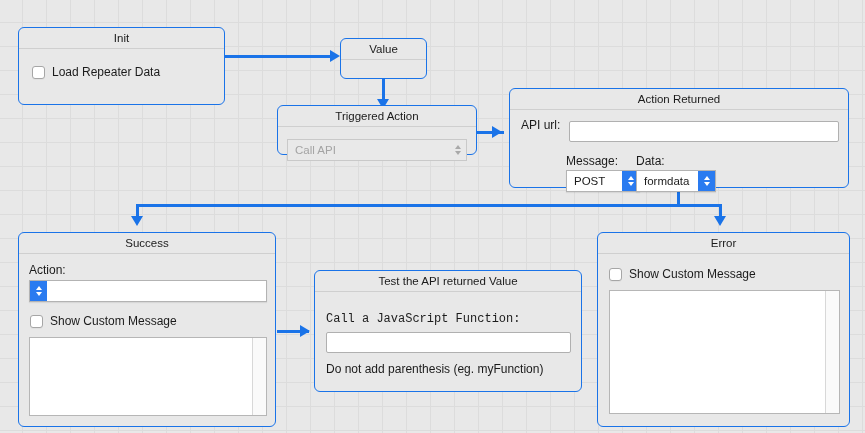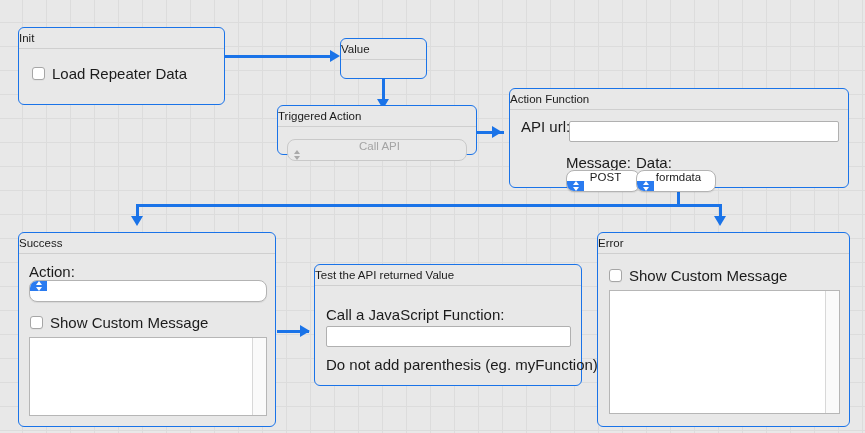--- a/index.html
+++ b/index.html
@@ -24,29 +24,29 @@
   
   .panel {
     position: absolute;
     background: #e8e8e8;
     border: 1px solid #1a73e8;
     border-radius: 6px;
   }
   .panel-title {
     height: 21px;
     line-height: 21px;
-    text-align: left;
+    text-align: center;
     font-size: 11.5px;
     color: #1b1b1b;
     border-bottom: 1px solid #cfcfcf;
     background: transparent;
   }
   .panel-body { position: relative; padding: 0; }
   .label {
-    font-size: 15px;
+    font-size: 12px;
     color: #1b1b1b;
     white-space: nowrap;
   }
   .check-row {
     position: absolute;
     display: flex;
     align-items: center;
     gap: 7px;
   }
   .checkbox {
@@ -83,24 +83,23 @@
     border-left: 1px solid #d8d8d8;
   }
 
   
   .popup {
     position: absolute;
     display: flex;
     align-items: center;
     background: #ffffff;
     border: 1px solid #b3b3b3;
-    border-radius: 8px;
+    border-radius: 0;
     overflow: hidden;
     box-shadow: 0 1px 1px rgba(0,0,0,0.07);
-    flex-direction: column;
   }
   .popup .pv {
     flex: 1 1 auto;
     font-size: 11.5px;
     color: #1b1b1b;
     padding-left: 7px;
     padding-right: 2px;
     white-space: nowrap;
     overflow: hidden;
   }
@@ -200,21 +199,21 @@
         <span class="pv">Call API</span>
         <span class="stepper">
           <span class="chev up"></span>
           <span class="chev dn"></span>
         </span>
       </div>
     </div>
   </div>
 
   <div class="panel" style="left:509px; top:88px; width:340px; height:100px;">
-    <div class="panel-title">Action Function</div>
+    <div class="panel-title">Action Returned</div>
     <div class="panel-body">
       <span class="label" style="position:absolute; left:11px; top:8px;">API url:</span>
       <div class="textfield" style="left:59px; top:11px; width:270px; height:21px; line-height:19px;"></div>
 
       <span class="label" style="position:absolute; left:56px; top:44px;">Message:</span>
       <div class="popup" style="left:56px; top:60px; width:74px; height:22px;">
         <span class="pv">POST</span>
         <span class="stepper">
           <span class="chev up"></span>
           <span class="chev dn"></span>
@@ -247,24 +246,24 @@
         <span class="checkbox"></span>
         <span class="label">Show Custom Message</span>
       </div>
 
       <div class="textarea" style="left:10px; top:83px; width:238px; height:79px;">
         <span class="scroll-track"></span>
       </div>
     </div>
   </div>
 
-  <div class="panel" style="left:314px; top:264px; width:268px; height:122px;">
+  <div class="panel" style="left:314px; top:270px; width:268px; height:122px;">
     <div class="panel-title">Test the API returned Value</div>
     <div class="panel-body">
-      <span class="label" style="position:absolute; left:11px; top:20px;">Call a JavaScript Function:</span>
+      <span class="label" style="position:absolute; left:11px; top:20px;font-family:Liberation Mono, monospace;">Call a JavaScript Function:</span>
       <div class="textfield" style="left:11px; top:40px; width:245px; height:21px; line-height:19px;"></div>
       <span class="label" style="position:absolute; left:11px; top:70px;">Do not add parenthesis (eg. myFunction)</span>
     </div>
   </div>
 
   <div class="panel" style="left:597px; top:232px; width:253px; height:195px;">
     <div class="panel-title">Error</div>
     <div class="panel-body">
       <div class="check-row" style="left:11px; top:13px;">
         <span class="checkbox"></span>

